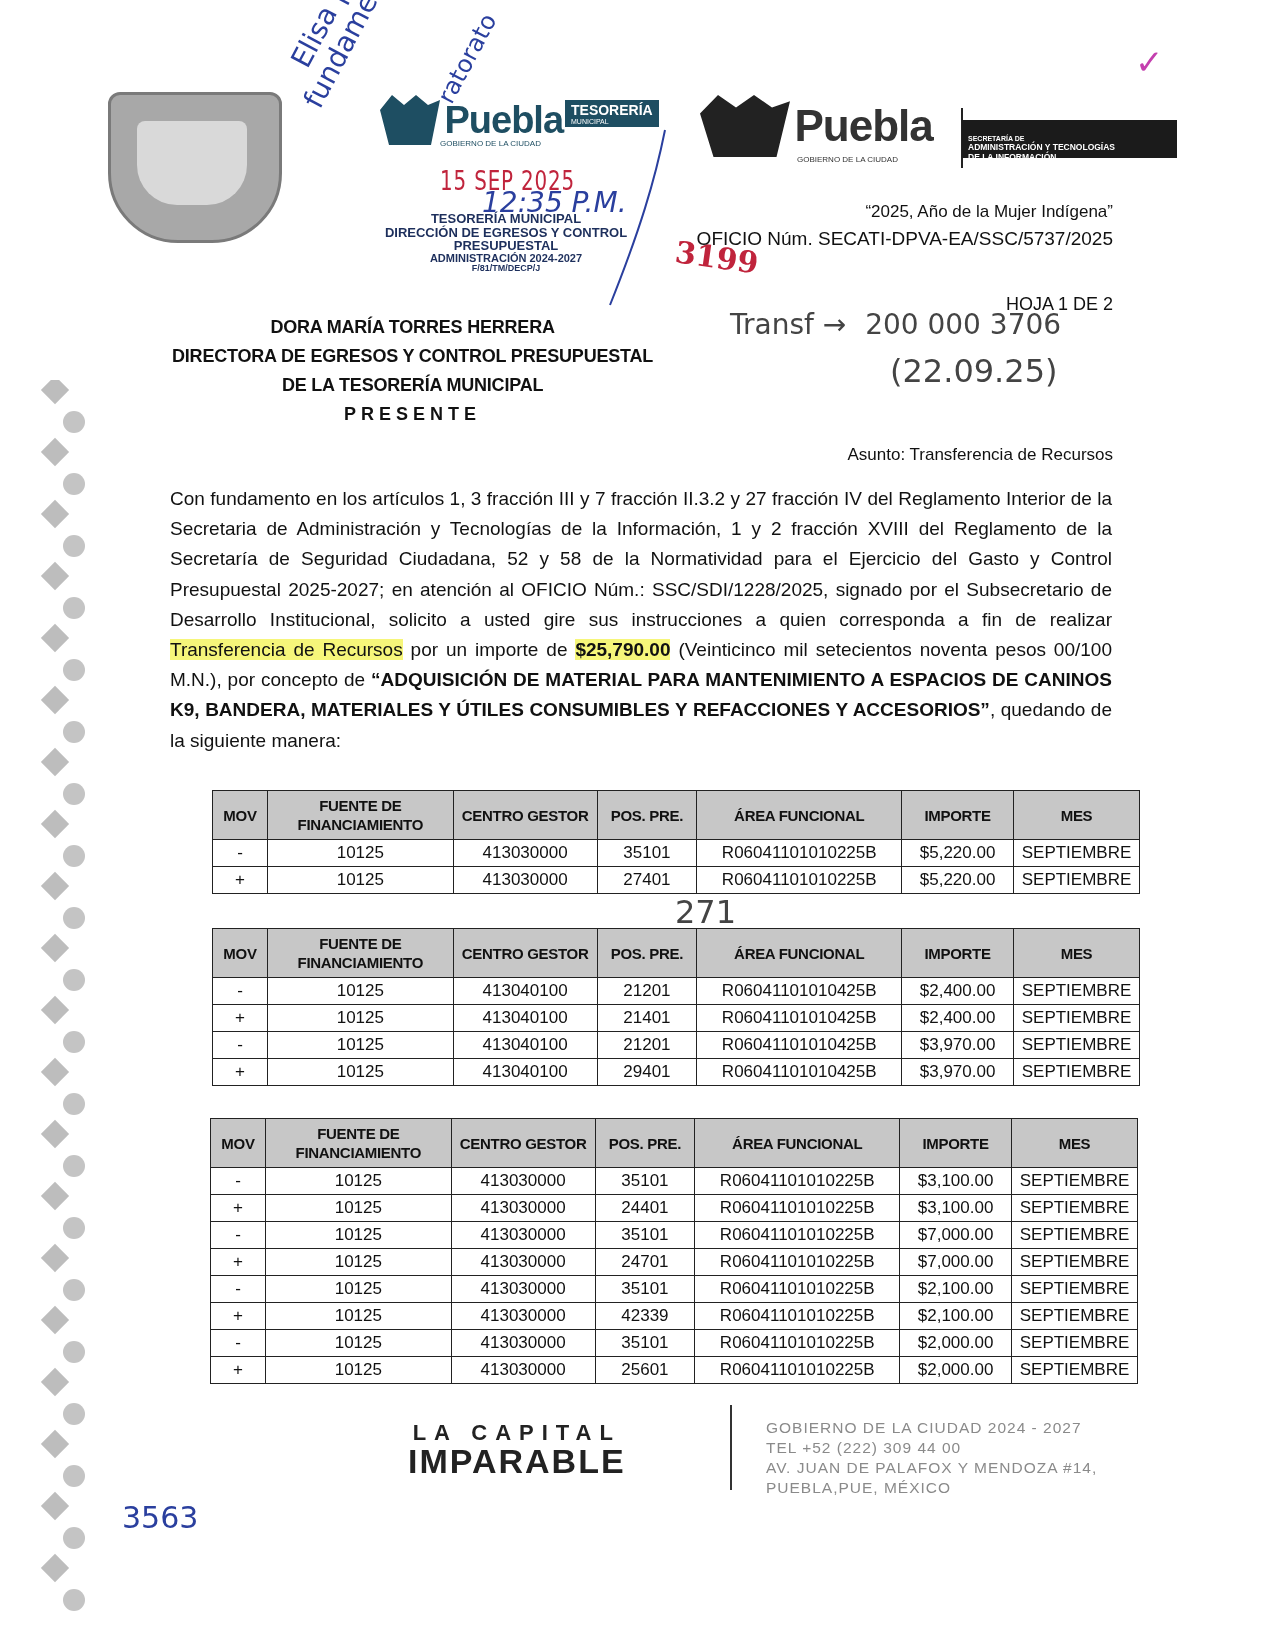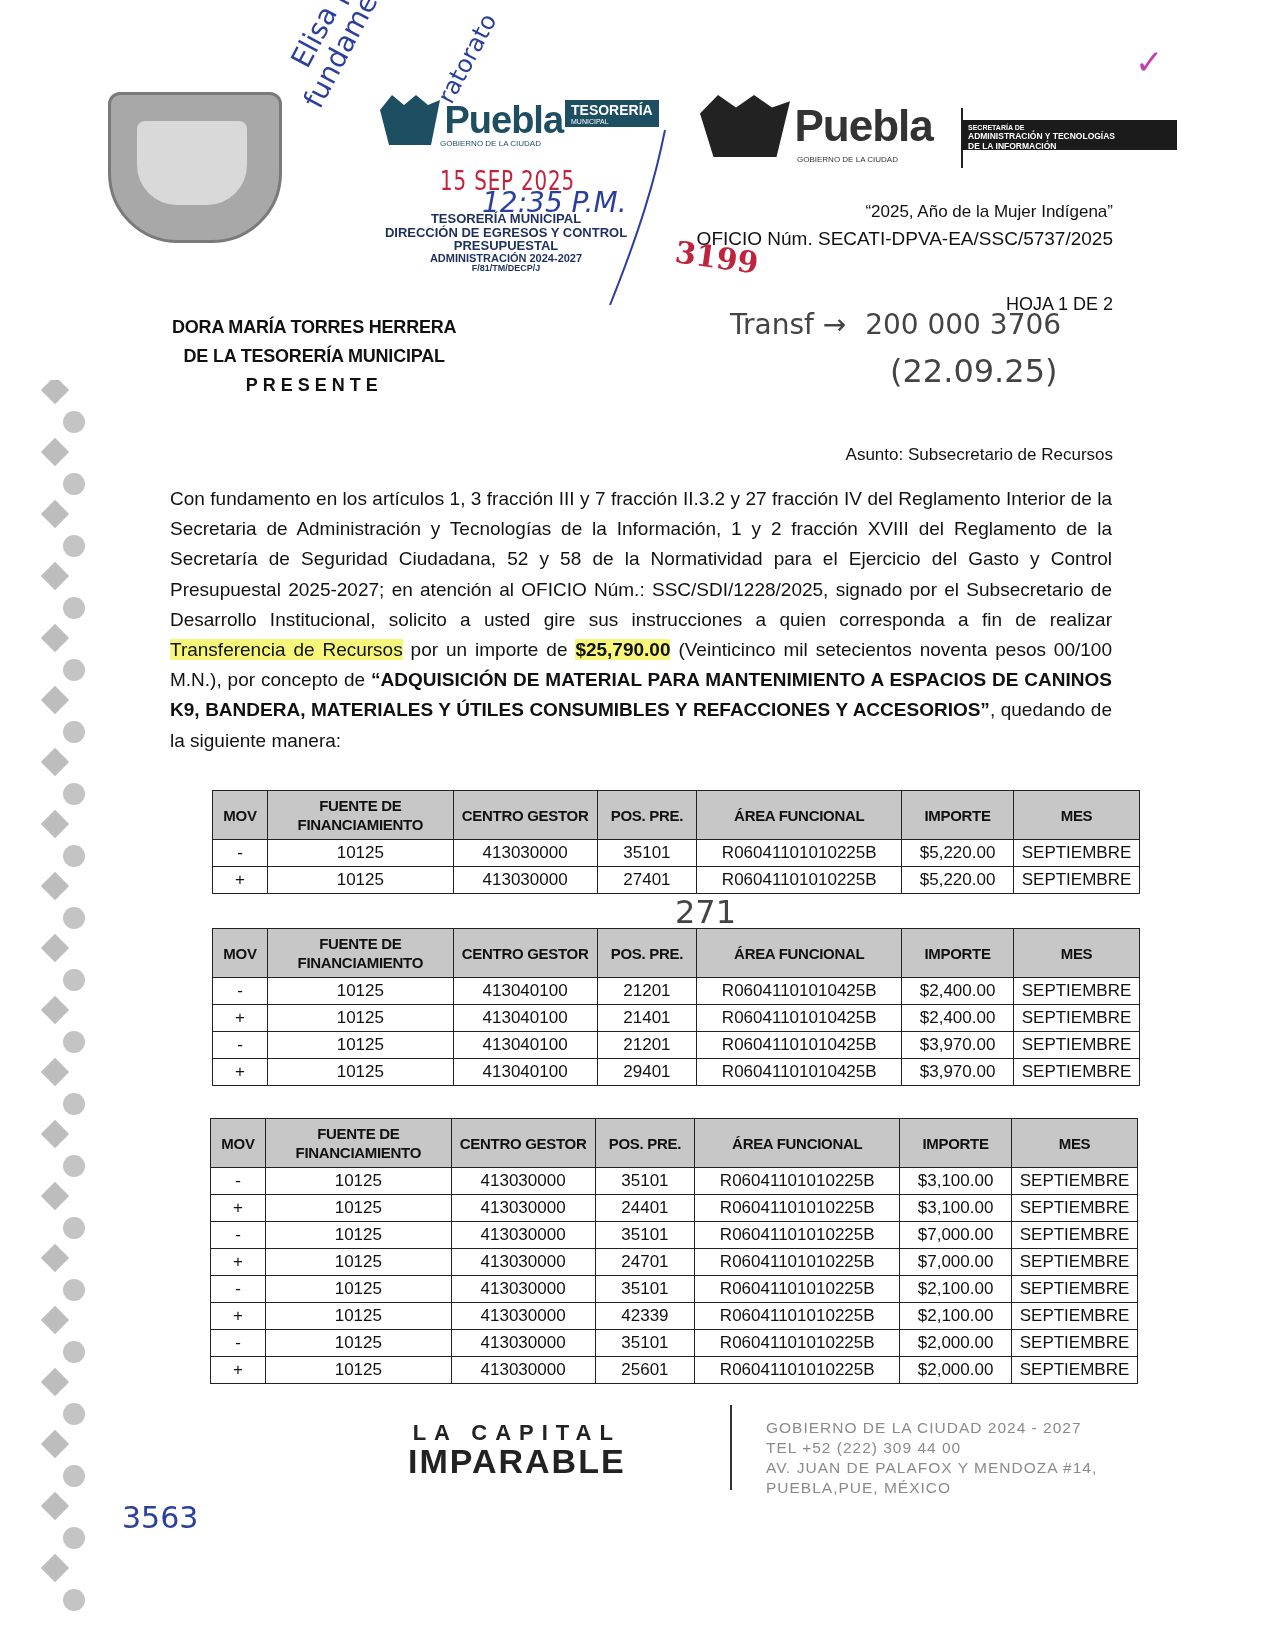--- a/index.html
+++ b/index.html
@@ -15,21 +15,21 @@
   .shield-inner{position:absolute;left:26px;top:26px;width:110px;height:84px;border-radius:8px 8px 40px 40px;background:#d9d9d9;}
   .logo1{position:absolute;left:380px;top:95px;}
   .logo-mark{display:inline-block;width:60px;height:50px;background:#1e4e62;clip-path:polygon(0 30%,20% 0,40% 20%,60% 0,80% 20%,100% 10%,85% 100%,15% 100%);vertical-align:middle;}
   .logo-word{display:inline-block;vertical-align:middle;font-size:38px;font-weight:bold;color:#1e4e62;letter-spacing:-1px;}
   .logo-sub{position:absolute;font-size:8px;font-weight:normal;color:#1e4e62;}
   .tes-box{position:absolute;left:565px;top:100px;background:#1e4e62;color:#fff;font-size:14px;font-weight:bold;padding:2px 6px;}
   .tes-box small{display:block;font-size:7px;font-weight:normal;}
   .logo2{position:absolute;left:700px;top:95px;}
   .logo2 .logo-mark{background:#222;width:90px;height:62px;}
   .logo2 .logo-word{color:#333;font-size:44px;}
-  .secati-box{position:absolute;left:962px;top:120px;width:215px;height:30px;background:#1b1b1b;color:#fff;font-size:8.5px;font-weight:bold;padding:4px 6px;box-sizing:border-box;line-height:1.15;}
+  .secati-box{position:absolute;left:962px;top:120px;width:215px;height:38px;background:#1b1b1b;color:#fff;font-size:8.5px;font-weight:bold;padding:15px 6px;box-sizing:border-box;line-height:1.15;}
   .secati-box .s1{font-size:7px;}
   .vline{position:absolute;width:2px;background:#222;}
   
   .stamp-date{position:absolute;left:440px;top:166px;color:#c0243c;font-size:26px;letter-spacing:1px;font-family:"DejaVu Sans Condensed","DejaVu Sans",sans-serif;transform:scaleX(.85);transform-origin:left;}
   .stamp-lines{position:absolute;left:372px;top:212px;width:268px;text-align:center;color:#1d2f5c;font-weight:bold;line-height:1.05;}
   .stamp-lines .l{font-size:13px;}
   .stamp-lines .s{font-size:11px;}
   .stamp-lines .xs{font-size:9px;}
   .red-num{position:absolute;left:675px;top:240px;color:#c0243c;font-size:30px;font-weight:bold;font-family:"DejaVu Serif",serif;transform:rotate(8deg);}
   .hand{font-family:"DejaVu Sans",sans-serif;}
@@ -150,31 +150,32 @@
   <path d="M65 10 C 55 60, 40 110, 10 185" stroke="#2a3f9e" stroke-width="2" fill="none"></path>
 </svg>
 <div class="red-num">3199</div>
 
 <div class="r-line" style="top:202px;font-size:17px;">“2025, Año de la Mujer Indígena”</div>
 <div class="r-line" style="top:228px;font-size:19px;">OFICIO Núm. SECATI-DPVA-EA/SSC/5737/2025</div>
 <div class="r-line" style="top:258px;font-size:18px;margin-top:36px;">HOJA 1 DE 2</div>
 
 <div class="addr">
   <div>DORA MARÍA TORRES HERRERA</div>
+  <div>DIRECTORA DE EGRESOS Y CONTROL PRESUPUESTAL</div>
   <div>DE LA TESORERÍA MUNICIPAL</div>
   <div class="present">PRESENTE</div>
 </div>
 
 <div class="abs hand hand-gray" style="left:730px;top:308px;font-size:28px;white-space:nowrap;">
   <span>Transf →</span>
   <span style="margin-left:10px;">200 000 3706</span>
 </div>
 <div class="abs hand hand-gray" style="left:890px;top:352px;font-size:32px;">(22.09.25)</div>
 
-<div class="asunto">Asunto: Subsecretario de Recursos</div>
+<div class="asunto">Asunto: Transferencia de Recursos</div>
 
 <div class="body-p">
   <span>Con fundamento en los artículos 1, 3 fracción III y 7 fracción II.3.2 y 27 fracción IV del Reglamento Interior de la Secretaria de Administración y Tecnologías de la Información, 1 y 2 fracción XVIII del Reglamento de la Secretaría de Seguridad Ciudadana, 52 y 58 de la Normatividad para el Ejercicio del Gasto y Control Presupuestal 2025-2027; en atención al OFICIO Núm.: SSC/SDI/1228/2025, signado por el Subsecretario de Desarrollo Institucional, solicito a usted gire sus instrucciones a quien corresponda a fin de realizar </span><span class="hl">Transferencia de Recursos</span><span> por un importe de </span><b class="hl">$25,790.00</b><span> (Veinticinco mil setecientos noventa pesos 00/100 M.N.), por concepto de </span><b>“ADQUISICIÓN DE MATERIAL PARA MANTENIMIENTO A ESPACIOS DE CANINOS K9, BANDERA, MATERIALES Y ÚTILES CONSUMIBLES  Y REFACCIONES Y ACCESORIOS”</b><span>, quedando de la siguiente manera:</span>
 </div>
 
 <table class="mov" id="t0" style="left:182px;top:790px;width:928px;">
     <colgroup>
       <col style="width: 55px;">
       <col style="width: 186px;">
       <col style="width: 144px;">

